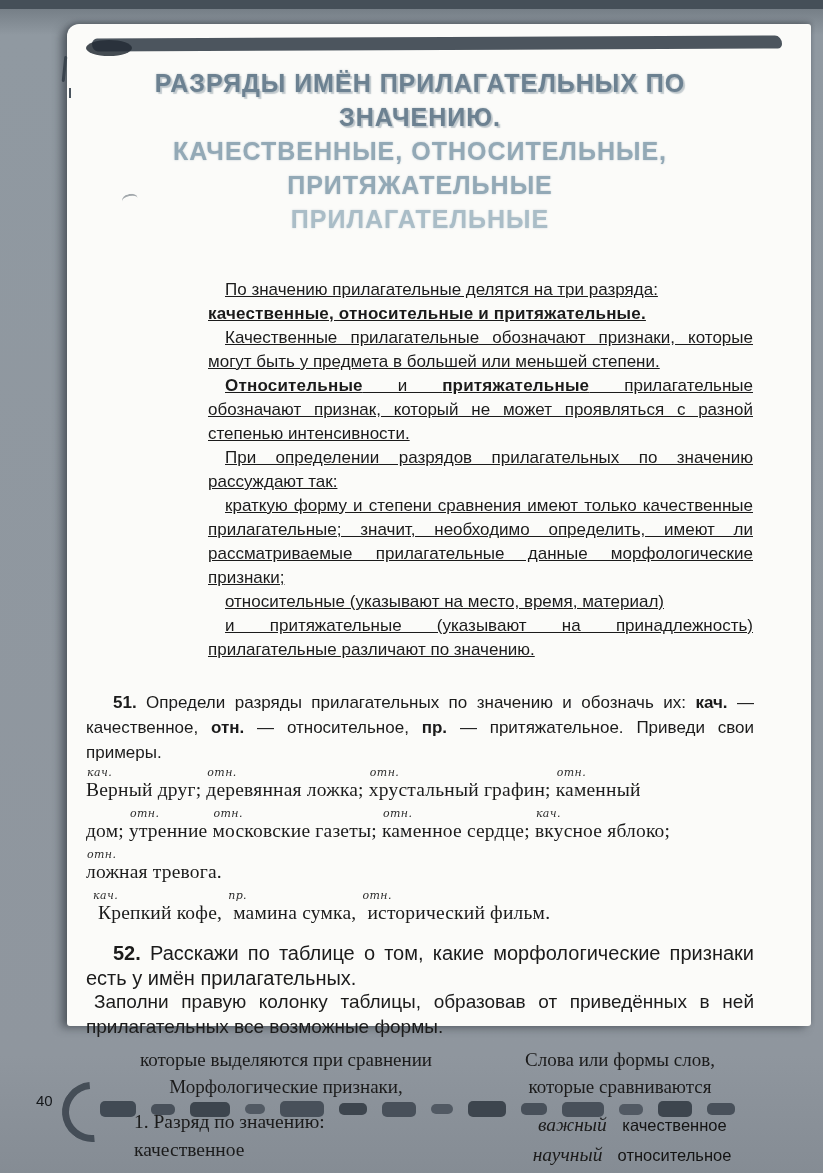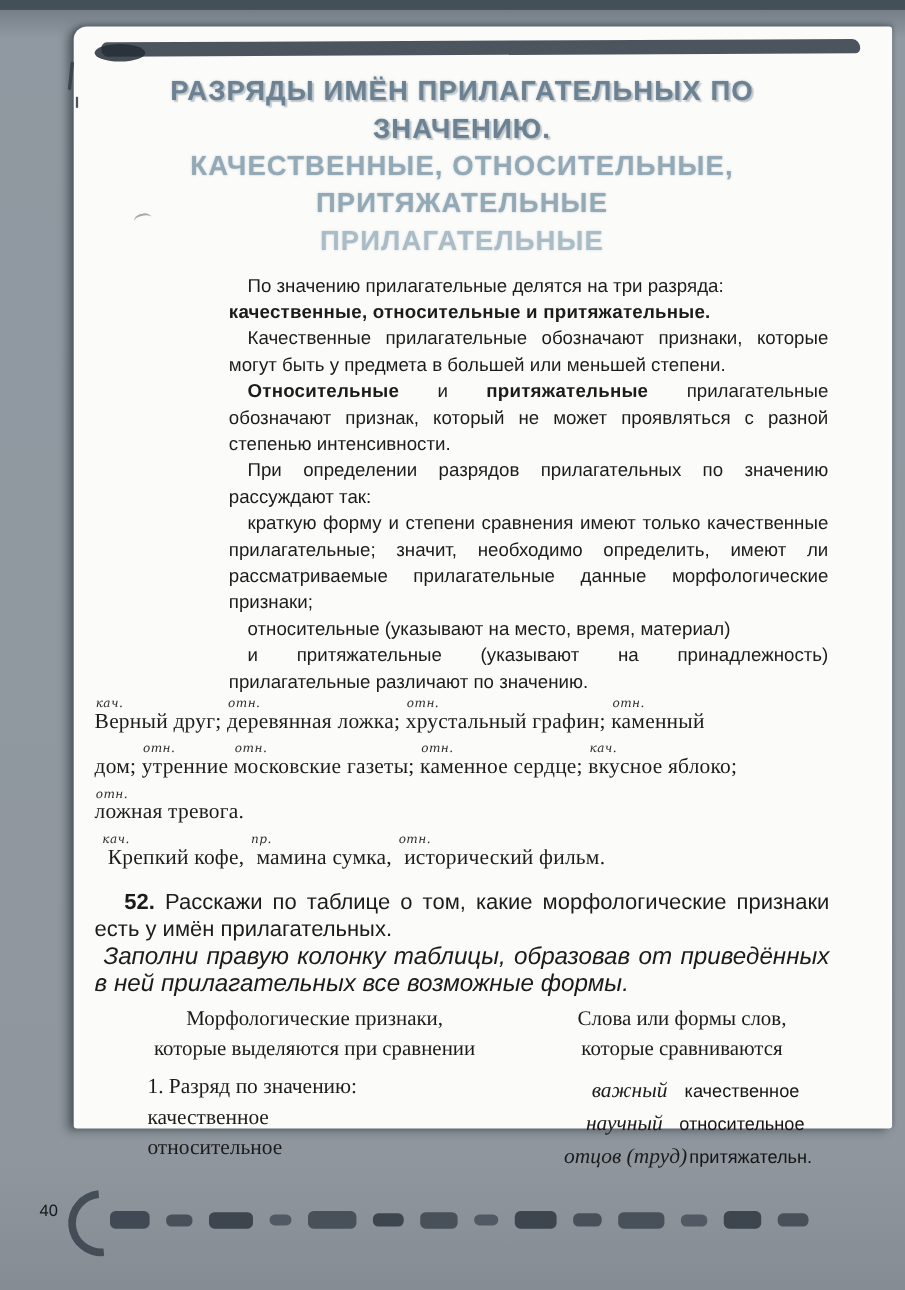--- a/index.html
+++ b/index.html
@@ -12,29 +12,29 @@
         box-shadow:-6px 2px 8px rgba(45,53,61,.55), 0 -2px 4px rgba(45,53,61,.35);}
   .content{position:absolute;left:19px;right:57px;top:0;}
 
   
   .heading{margin-top:42px;text-align:center;font-weight:bold;font-size:25px;line-height:34px;letter-spacing:1px;}
   .heading .h1{color:#6c8191;text-shadow:2px 2px 1px rgba(100,120,135,.35),0 0 2px rgba(120,140,155,.5);}
   .heading .h2{color:#93a9b6;text-shadow:0 0 2px rgba(140,160,175,.55);}
   .heading .h3{color:#aabdc7;text-shadow:0 0 2px rgba(160,180,192,.5);}
 
   
-  .theory{margin:12px 0 0 122px;width:545px;font-size:17px;line-height:24px;text-align:justify;}
+  .theory{margin:42px 0 0 122px;width:545px;font-size:17px;line-height:24px;text-align:justify;text-decoration:underline;}
   .theory p{margin:0;text-indent:17px;}
   .theory b{letter-spacing:.2px;}
 
   
   .ex-intro{margin:28px 0 0 0;font-size:17px;line-height:25px;text-align:justify;text-indent:27px;}
   .ex-num{font-weight:bold;}
   .ex52-p1{margin:8px 0 0 0;font-size:20px;line-height:24.5px;text-align:justify;text-indent:27px;}
-  .ex52-p2{margin:0;font-size:22px;line-height:24.5px;text-align:justify;text-indent:8px;font-style:italic;}
+  .ex52-p2{margin:0;font-size:19px;line-height:24.5px;text-align:justify;text-indent:8px;}
 
   
   .wordlist{margin-top:4px;font-family:"Liberation Serif","DejaVu Serif",serif;font-size:19.5px;letter-spacing:.2px;}
   .wline{position:relative;padding-top:10px;line-height:21px;height:31px;white-space:nowrap;}
   .wline.student{text-indent:6px;}
   .aw{position:relative;display:inline-block;}
   .aw .mark{position:absolute;top:-12px;left:1px;font-size:11px;line-height:11px;font-style:italic;
             font-family:"DejaVu Serif",serif;color:#2b2b2b;letter-spacing:.4px;white-space:nowrap;text-indent:0;}
 
   
@@ -96,36 +96,37 @@
       <div class="theory">
         <p><span>По значению прилагательные делятся на три разряда:</span><br><b>качественные, относительные и притяжательные.</b></p>
         <p>Качественные прилагательные обозначают признаки, которые могут быть у предмета в большей или меньшей степени.</p>
         <p><b>Относительные</b><span> и </span><b>притяжательные</b><span> прилагательные обозначают признак, который не может проявляться с разной степенью интенсивности.</span></p>
         <p>При определении разрядов прилагательных по значению рассуждают так:</p>
         <p>краткую форму и степени сравнения имеют только качественные прилагательные; значит, необходимо определить, имеют ли рассматриваемые прилагательные данные морфологические признаки;</p>
         <p>относительные (указывают на место, время, материал)</p>
         <p>и притяжательные (указывают на принадлежность) прилагательные различают по значению.</p>
       </div>
 
+      <p class="ex-intro"><b class="ex-num">51.</b><span> Определи разряды прилагательных по значению и обозначь их: <b>кач.</b> — качественное, <b>отн.</b> — относительное, <b>пр.</b> — притяжательное. Приведи свои примеры.</span></p>
 
       <div class="wordlist">
         <div class="wline"><span class="aw"><span class="mark">кач.</span><span>Верный</span></span> друг; <span class="aw"><span class="mark">отн.</span><span>деревянная</span></span> ложка; <span class="aw"><span class="mark">отн.</span><span>хрустальный</span></span> графин; <span class="aw"><span class="mark">отн.</span><span>каменный</span></span></div>
         <div class="wline">дом; <span class="aw"><span class="mark">отн.</span><span>утренние</span></span> <span class="aw"><span class="mark">отн.</span><span>московские</span></span> газеты; <span class="aw"><span class="mark">отн.</span><span>каменное</span></span> сердце; <span class="aw"><span class="mark">кач.</span><span>вкусное</span></span> яблоко;</div>
         <div class="wline"><span class="aw"><span class="mark">отн.</span><span>ложная</span></span> тревога.</div>
         <div class="wline student"><span class="aw"><span class="mark">кач.</span><span>Крепкий</span></span> кофе, <span class="aw"><span class="mark">пр.</span><span>мамина</span></span> сумка, <span class="aw"><span class="mark">отн.</span><span>исторический</span></span> фильм.</div>
       </div>
 
       <p class="ex52-p1"><b class="ex-num">52.</b><span> Расскажи по таблице о том, какие морфологические признаки есть у имён прилагательных.</span></p>
       <p class="ex52-p2">Заполни правую колонку таблицы, образовав от приведённых в ней прилагательных все возможные формы.</p>
 
       <div class="table">
         <div class="tcol left">
           <div class="thead">
+            <div>которые выделяются при сравнении</div>
             <div>Морфологические признаки,</div>
-            <div>которые выделяются при сравнении</div>
           </div>
           <div class="tbody-left">
             <div>1. Разряд по значению:</div>
             <div>качественное</div>
             <div>относительное</div>
 
           </div>
         </div>
         <div class="tcol right">
           <div class="thead">

